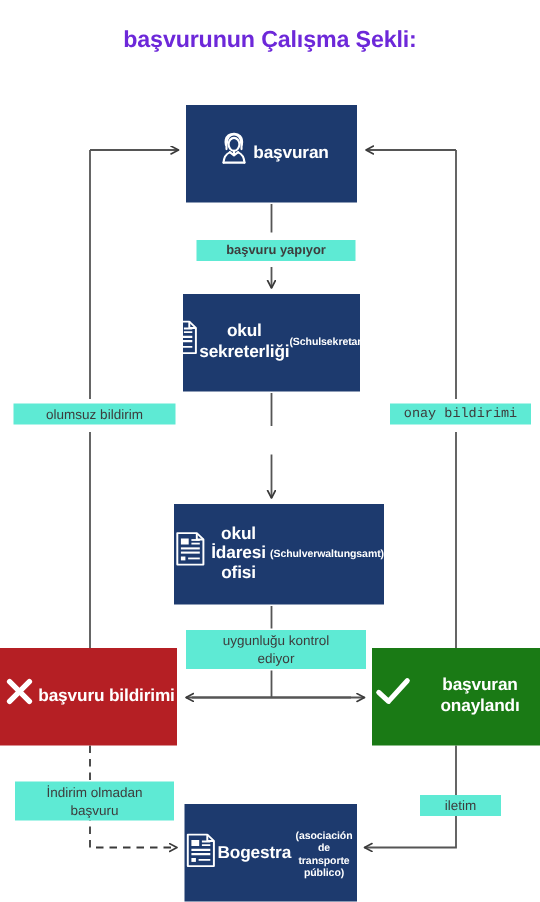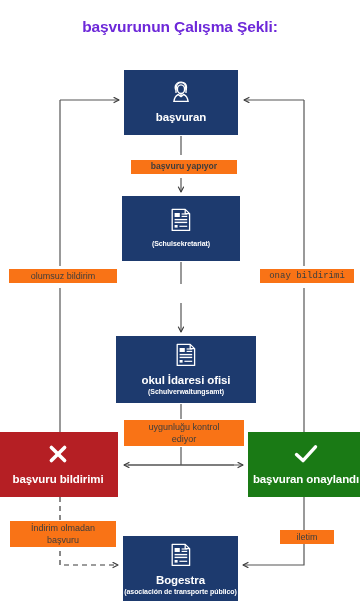--- a/index.html
+++ b/index.html
@@ -36,21 +36,21 @@
     text-align: center;
     font-size: 15.5px;
     font-weight: bold;
     color: #6d28d9;
     letter-spacing: -0.1px;
   }
   .node {
     position: absolute;
     box-sizing: border-box;
     display: flex;
-    flex-direction: column;
+    flex-direction: row;
     align-items: center;
     justify-content: center;
     color: #ffffff;
     text-align: center;
   }
   .node .icon {
     display: block;
     line-height: 0;
     margin-bottom: 7px;
   }
@@ -78,21 +78,21 @@
   #node-rejected { left: -2px; top: 432px; width: 120px; height: 65px; }
   #node-approved { left: 248px; top: 432px; width: 116px; height: 65px; }
   #node-bogestra { left: 123px; top: 536px; width: 115px; height: 68px; }
 
   .edge-label {
     position: absolute;
     font-size: 9px;
     line-height: 1.35;
     color: #3d3d3d;
     text-align: center;
-    background: #f97316;
+    background: #5eead4;
     padding: 1px 3px;
     white-space: pre-line;
   }
   .edge-label.bold {
     font-weight: bold;
     font-size: 8.6px;
   }
 </style>
 </head>
 <body>
@@ -165,20 +165,21 @@
         <path d="M15.2,1.4 L15.2,5.6 L19.6,5.6"></path>
         <rect x="4.6" y="5.0" width="5.2" height="4.0" fill="#ffffff" stroke="none"></rect>
         <path d="M11.6,6.0 L17.2,6.0" stroke-width="1.2"></path>
         <path d="M11.6,8.4 L17.2,8.4" stroke-width="1.2"></path>
         <path d="M4.6,11.6 L17.2,11.6" stroke-width="1.4"></path>
         <path d="M4.6,14.4 L17.2,14.4" stroke-width="1.4"></path>
         <rect x="4.6" y="17.0" width="3.0" height="2.6" fill="#ffffff" stroke="none"></rect>
         <path d="M9.4,18.3 L17.2,18.3" stroke-width="1.2"></path>
       </svg>
     </span>
+    <span class="label">okul sekreterliği</span>
     <span class="sublabel">(Schulsekretariat)</span>
   </div>
 
   <div class="node node-blue" id="node-admin-office">
     <span class="icon">
       <svg width="22" height="24" viewBox="0 0 22 24" fill="none" stroke="#ffffff" stroke-width="1.3" stroke-linejoin="round">
         <path d="M2.2,1.4 L15.2,1.4 L19.6,5.6 L19.6,22.4 L2.2,22.4 Z"></path>
         <path d="M15.2,1.4 L15.2,5.6 L19.6,5.6"></path>
         <rect x="4.6" y="5.0" width="5.2" height="4.0" fill="#ffffff" stroke="none"></rect>
         <path d="M11.6,6.0 L17.2,6.0" stroke-width="1.2"></path>

